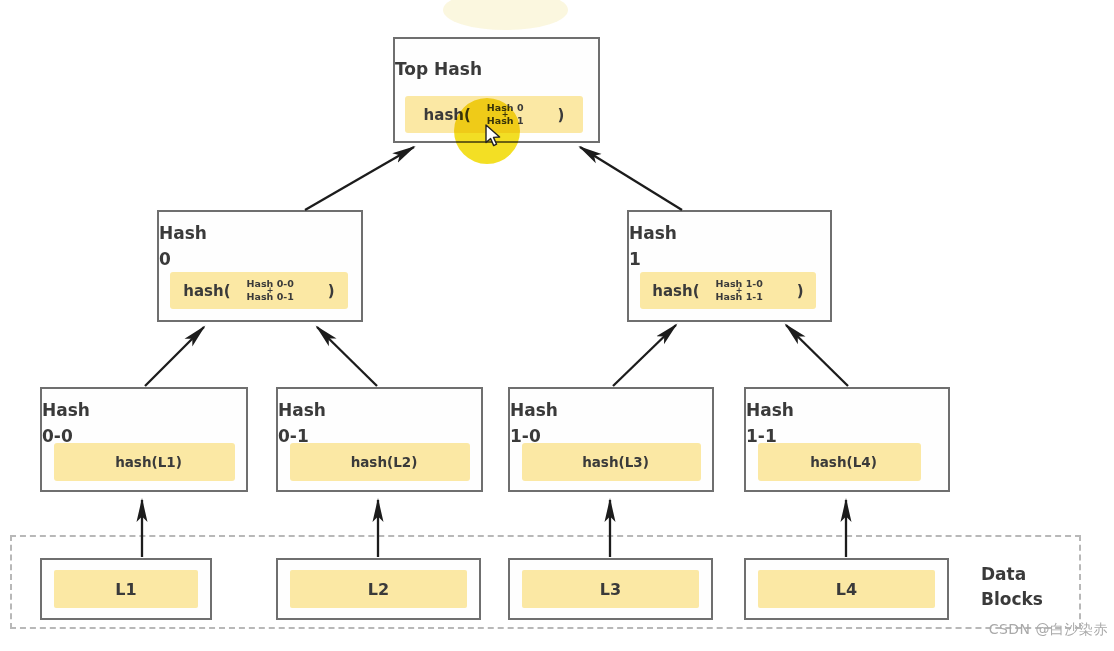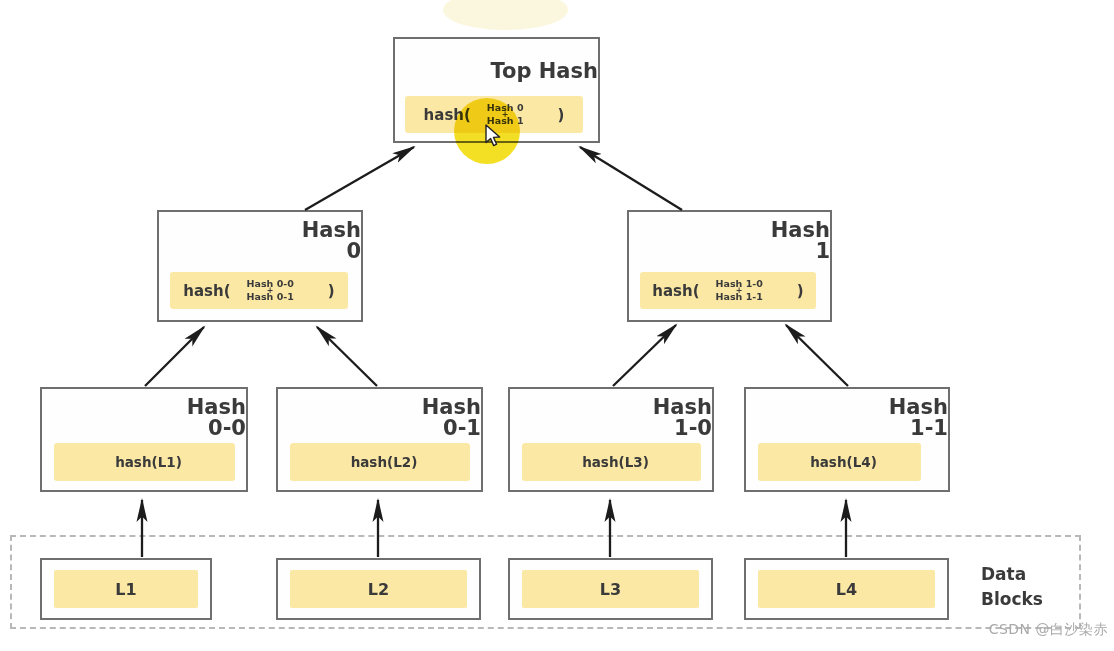--- a/index.html
+++ b/index.html
@@ -14,23 +14,23 @@
   html,body{margin:0;padding:0;background:#fff;}
   .canvas{
     position:relative;width:1114px;height:651px;background:#ffffff;overflow:hidden;
     font-family:"DejaVu Sans","Liberation Sans",sans-serif;color:var(--text);
   }
   .arrows{position:absolute;left:0;top:0;z-index:2;pointer-events:none;}
   .node{
     position:absolute;background:#fefefe;border:2px solid var(--box-border);
     box-sizing:border-box;z-index:1;
   }
-  .node-title{ text-align:right;font-weight:600;font-size:21px;color:var(--text);}
+  .node-title{ text-align:left;font-weight:600;font-size:17px;color:var(--text);}
   .node-title.one{padding-top:20px;}
-  .node-title.two{padding-top:8px;line-height:21px;white-space:pre-line;}
+  .node-title.two{padding-top:8px;line-height:26px;white-space:pre-line;}
   .hash-label{
     position:absolute;background:var(--node-fill);border-radius:3px;
     display:flex;align-items:center;justify-content:center;box-sizing:border-box;
   }
   .hash-label .prefix{font-weight:700;font-size:15px;}
   .hash-label .suffix{font-weight:700;font-size:15px;margin-left:34px;}
   .hash-label .stack{
     display:flex;flex-direction:column;align-items:center;margin-left:16px;
     font-size:9.5px;font-weight:600;line-height:8px;
   }

